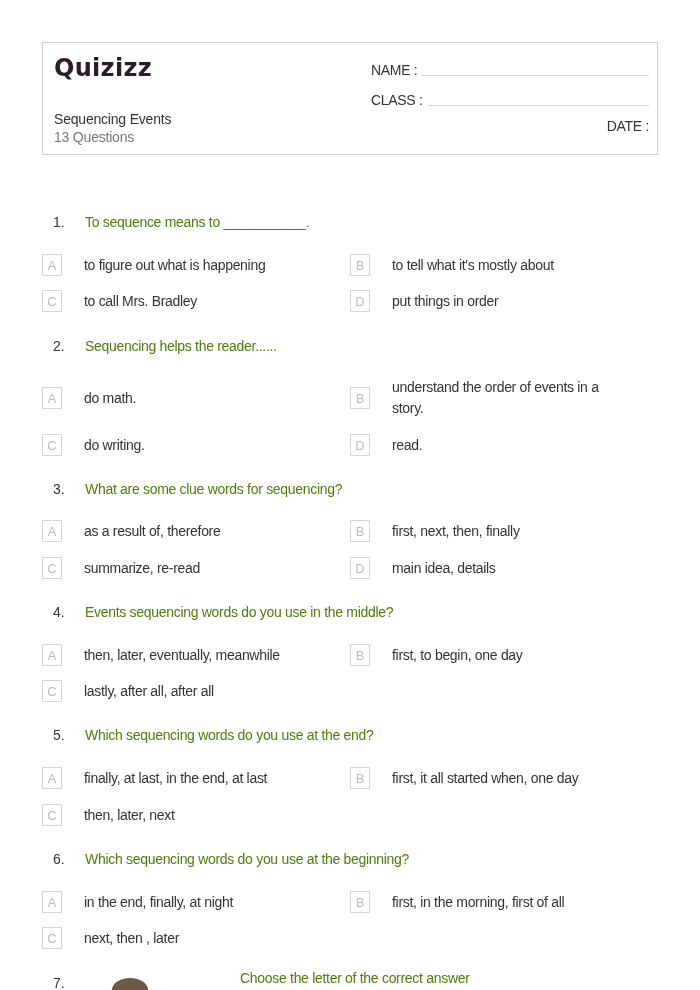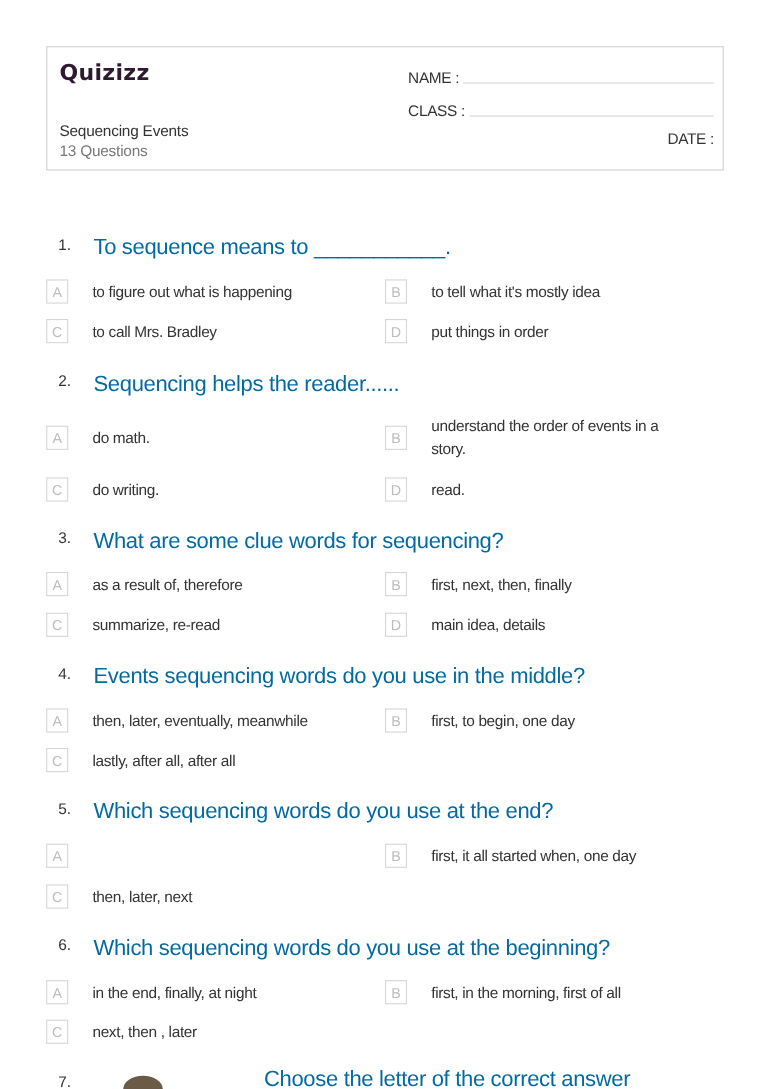--- a/index.html
+++ b/index.html
@@ -4,31 +4,31 @@
   <style>
     * { box-sizing: border-box; margin: 0; padding: 0; }
     html, body { width: 700px; height: 990px; background: #ffffff; overflow: hidden; }
     body { font-family: "Liberation Sans", "DejaVu Sans", sans-serif; color: #333333; position: relative; }
 
     .header-box {
       position: absolute; left: 42px; top: 42px; width: 616px; height: 113px;
       border: 1px solid #cfcfcf; background: #fff;
     }
     .logo {
-      position: absolute; left: 11px; top: 11px; font-size: 20px; font-weight: bold;
+      position: absolute; left: 11px; top: 11px; font-size: 24px; font-weight: bold;
       color: #2d1a2e; letter-spacing: 0.3px; font-family: "DejaVu Sans", sans-serif;
     }
     .title { position: absolute; left: 11px; top: 68px; font-size: 14px; color: #333; letter-spacing: -0.2px; text-align: right; }
     .subtitle { position: absolute; left: 11px; top: 86px; font-size: 14px; color: #777; letter-spacing: -0.2px; }
 
     .field-row { position: absolute; left: 328px; height: 20px; width: 278px; display: flex; align-items: flex-end; }
     .field-label { font-size: 14px; color: #333; white-space: nowrap; letter-spacing: -0.3px; }
     .field-line { flex: 1; border-bottom: 1px solid #d8d8d8; margin-left: 4px; height: 1px; margin-bottom: 2px; }
     .q-num { position: absolute; left: 53px; font-size: 14px; color: #333; }
-    .q-text { position: absolute; left: 85px; font-size: 20px; color: #0369a1; letter-spacing: -0.3px; white-space: nowrap; }
+    .q-text { position: absolute; left: 85px; font-size: 14px; color: #4d7c0f; letter-spacing: -0.3px; white-space: nowrap; }
 
     .option { position: absolute; display: flex; align-items: center; }
     .opt-letter {
       width: 20px; height: 22px; border: 1px solid #d6d6d6; color: #bdbdbd;
       font-size: 13px; display: flex; align-items: center; justify-content: center; flex: none;
     }
     .opt-text { margin-left: 22px; font-size: 14px; color: #333; letter-spacing: -0.3px; line-height: 21px; }
     .opt-a, .opt-c { left: 42px; }
     .opt-b, .opt-d { left: 350px; }
     .opt-b .opt-text, .opt-d .opt-text { width: 260px; }
@@ -62,21 +62,21 @@
 
 <div>
   <div class="q-num" style="top:214px;">1.</div>
   <div class="q-text" style="top:214px;">To sequence means to ___________.</div>
   <div class="option opt-a" style="top:254px;">
     <span class="opt-letter">A</span>
     <span class="opt-text">to figure out what is happening</span>
   </div>
   <div class="option opt-b" style="top:254px;">
     <span class="opt-letter">B</span>
-    <span class="opt-text">to tell what it's mostly idea</span>
+    <span class="opt-text">to tell what it's mostly about</span>
   </div>
   <div class="option opt-c" style="top:290px;">
     <span class="opt-letter">C</span>
     <span class="opt-text">to call Mrs. Bradley</span>
   </div>
   <div class="option opt-d" style="top:290px;">
     <span class="opt-letter">D</span>
     <span class="opt-text">put things in order</span>
   </div>
 </div>
@@ -138,20 +138,21 @@
     <span class="opt-letter">C</span>
     <span class="opt-text">lastly, after all, after all</span>
   </div>
 </div>
 
 <div>
   <div class="q-num" style="top:727px;">5.</div>
   <div class="q-text" style="top:727px;">Which sequencing words do you use at the end?</div>
   <div class="option opt-a" style="top:767px;">
     <span class="opt-letter">A</span>
+    <span class="opt-text">finally, at last, in the end, at last</span>
   </div>
   <div class="option opt-b" style="top:767px;">
     <span class="opt-letter">B</span>
     <span class="opt-text">first, it all started when, one day</span>
   </div>
   <div class="option opt-c" style="top:804px;">
     <span class="opt-letter">C</span>
     <span class="opt-text">then, later, next</span>
   </div>
 </div>

